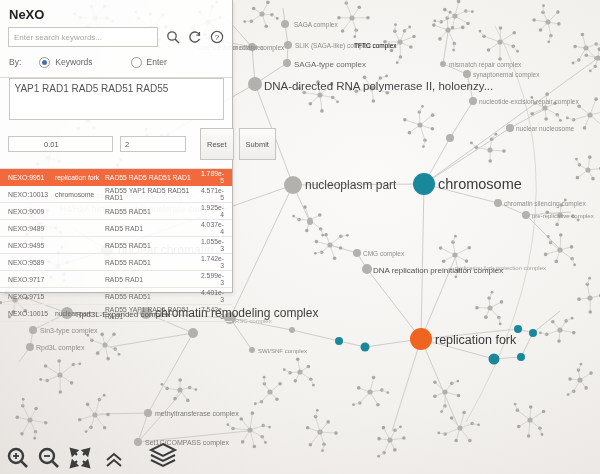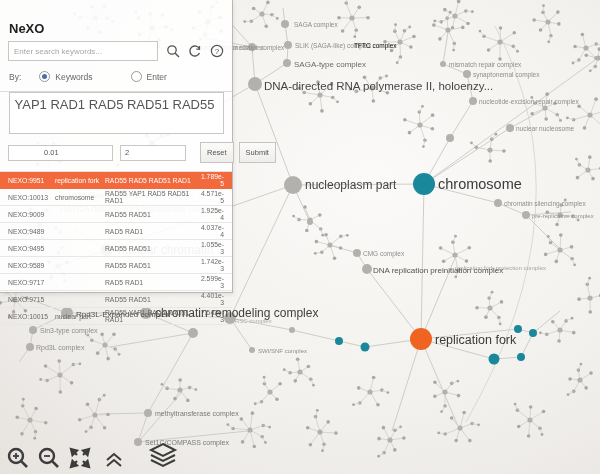--- a/index.html
+++ b/index.html
@@ -4,38 +4,38 @@
 <style>
   html,body{margin:0;padding:0;}
   body{font-family:"Liberation Sans",sans-serif;}
   #app{position:relative;width:600px;height:474px;overflow:hidden;
        background:radial-gradient(ellipse at 62% 38%, #fbfaf8 0%, #f3f1ee 55%, #e6e3df 100%);}
   #graph{position:absolute;left:0;top:0;z-index:1;}
   
   #panel{position:absolute;left:0;top:0;width:233px;height:293px;z-index:3;
          background:rgba(255,255,255,0.88);border:1px solid #b9b7b4;border-left:none;border-top:none;
          box-shadow:1px 2px 4px rgba(0,0,0,0.08);box-sizing:border-box;}
-  .p-title{font-size:13px;font-weight:bold;color:#222;padding:21px 0 0 9px;}
+  .p-title{font-size:13px;font-weight:bold;color:#222;padding:7px 0 0 9px;}
   .search-row{display:flex;align-items:center;margin:5px 8px 0 8px;justify-content:space-between;}
   .search-input{width:142px;height:18px;border:1px solid #c9c7c4;background:#fff;
                 font-size:8px;color:#555;padding:0 5px;outline:none;}
   .search-input::placeholder{color:#a9a7a4;}
   .s-icon{margin-left:8px;display:inline-flex;}
-  .by-row{display:flex;align-items:center;margin:10px 8px 0 9px;font-size:8.5px;color:#666;}
+  .by-row{display:flex;margin:10px 8px 0 9px;font-size:8.5px;color:#666;}
   .radio{width:9px;height:9px;border:1px solid #9b9997;border-radius:50%;background:#fff;
          display:inline-block;margin:0 5px 0 18px;position:relative;}
   .radio.checked::after{content:"";position:absolute;left:2px;top:2px;width:5px;height:5px;
          border-radius:50%;background:#4a6ea9;}
   .divider{border-top:1px solid #dddbd8;margin:9px 0 0 0;}
   .section-h{font-size:9.5px;color:#777;padding:6px 0 4px 9px;}
   .gene-box{display:block;width:215px;height:42px;margin:0 auto;border:1px solid #c9c7c4;background:#fff;
-            font-family:"Liberation Sans",sans-serif;font-size:13px;color:#555;padding:4px 5px;box-sizing:border-box;resize:none;outline:none;}
+            font-family:"Liberation Sans",sans-serif;font-size:10px;color:#555;padding:4px 5px;box-sizing:border-box;resize:none;outline:none;}
   .param-row{display:flex;align-items:center;margin:8px 8px 0 8px;}
   .param-input{height:14px;border:1px solid #c9c7c4;background:#fff;font-size:7.5px;color:#555;padding:0 4px;outline:none;}
-  .btn{height:21px;border:1px solid #c6c4c1;background:linear-gradient(#fbfbfa,#eeedec);
+  .btn{height:32px;border:1px solid #c6c4c1;background:linear-gradient(#fbfbfa,#eeedec);
        font-size:7.5px;color:#555;padding:0 6px;margin-left:5px;cursor:pointer;}
   
   #results{margin-top:8px;border-top:1px solid #e4e2df;}
   .trow{display:flex;align-items:center;height:16px;border-bottom:1px solid #e9e7e4;
         font-size:6.8px;color:#6b6966;}
   .trow .c-id{width:49px;padding-left:8px;}
   .trow .c-term{width:52px;}
   .trow .c-genes{width:100px;}
   .trow .c-p{flex:1;text-align:right;padding-right:8px;}
   .trow.hl{background:#f1693c;color:#fff;border-bottom:1px solid #f1693c;}

